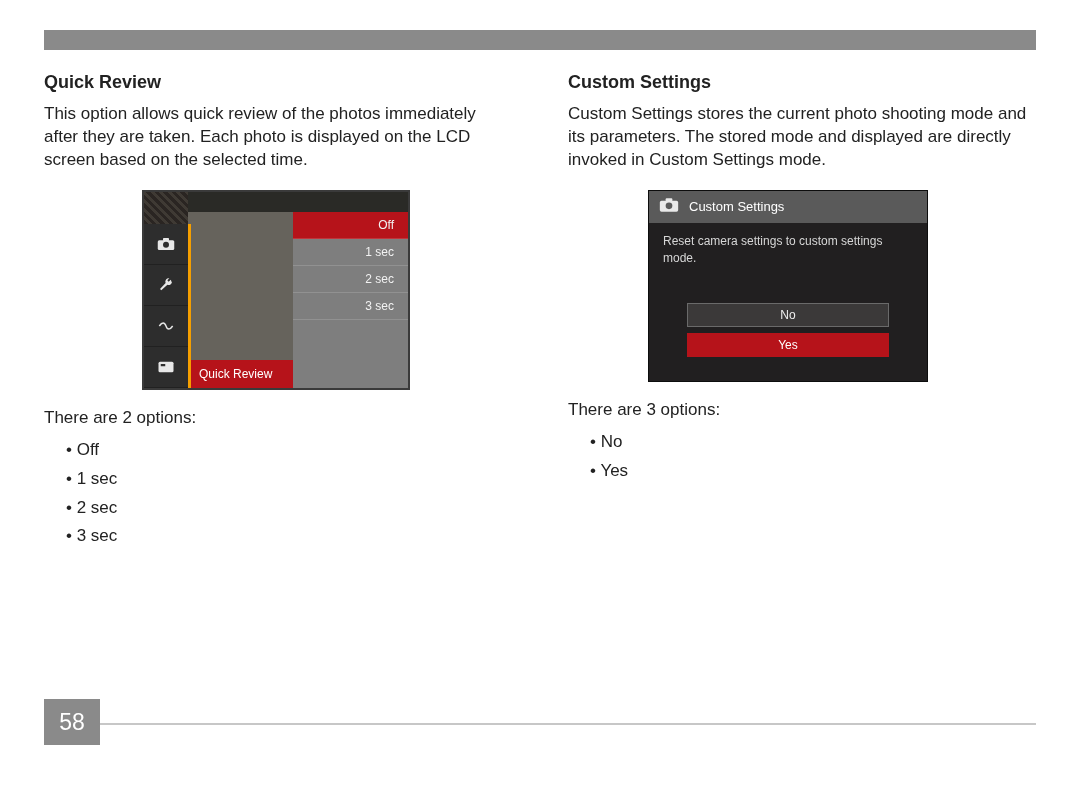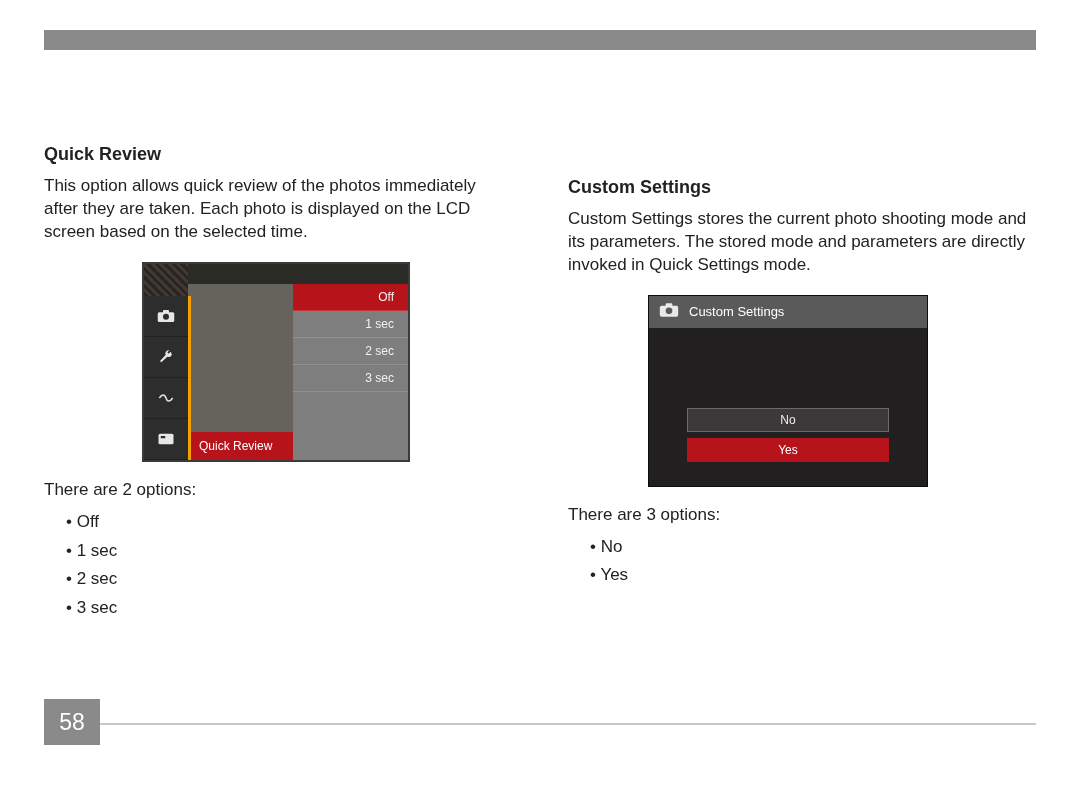--- a/index.html
+++ b/index.html
@@ -1,19 +1,19 @@
 <!DOCTYPE html>
 <html><head>
 <meta charset="utf-8">
 <style>
   * { box-sizing: border-box; margin: 0; padding: 0; }
   html, body { width: 1080px; height: 785px; font-family: Arial, Helvetica, sans-serif; background: #fff; color: #222; }
   .page { position: relative; width: 1080px; height: 785px; }
   .topbar { position: absolute; left: 44px; top: 30px; right: 44px; height: 20px; background: #8a8a8a; }
-  .content { position: absolute; left: 44px; top: 72px; right: 44px; bottom: 90px; display: flex; gap: 56px; align-items: center; }
+  .content { position: absolute; left: 44px; top: 72px; right: 44px; bottom: 90px; display: flex; gap: 56px; }
   .col { flex: 1 1 0; }
   .heading { font-size: 18px; font-weight: bold; margin-bottom: 10px; }
   .para { font-size: 17px; line-height: 1.35; margin-bottom: 18px; }
   .opts-intro { font-size: 17px; margin-top: 18px; }
   .bullets { list-style: none; padding-left: 22px; margin-top: 8px; }
   .bullets li { font-size: 17px; line-height: 1.7; }
   .bullets li::before { content: "• "; }
 
   
   .shot-left { width: 268px; height: 200px; border: 2px solid #3a3a3a; margin-left: 98px; margin-top: 4px; position: relative; overflow: hidden; background:#66635c; }
@@ -99,33 +99,34 @@
       <ul class="bullets">
         <li>Off</li>
         <li>1 sec</li>
         <li>2 sec</li>
         <li>3 sec</li>
       </ul>
     </div>
 
     <div class="col">
       <div class="heading">Custom Settings</div>
-      <div class="para">Custom Settings stores the current photo shooting mode and its parameters. The stored mode and parameters are directly invoked in Quick Settings mode.</div>
+      <div class="para">Custom Settings stores the current photo shooting mode and its parameters. The stored mode and displayed are directly invoked in Custom Settings mode.</div>
 
       <div class="shot-right">
         <div class="header">
           <span>
             <svg viewBox="0 0 24 18">
                 <rect x="1" y="4" width="22" height="13" rx="2"></rect>
                 <rect x="8" y="1" width="8" height="4" rx="1"></rect>
                 <circle cx="12" cy="10" r="4" fill="#5a5a5a"></circle>
               </svg>
           </span>
           <span class="t">Custom Settings</span>
         </div>
+        <div class="desc">Reset camera settings to custom settings mode.</div>
         <div class="btnbox">
           <div class="btn no">No</div>
           <div class="btn yes">Yes</div>
         </div>
       </div>
 
       <div class="opts-intro">There are 3 options:</div>
       <ul class="bullets">
         <li>No</li>
         <li>Yes</li>

